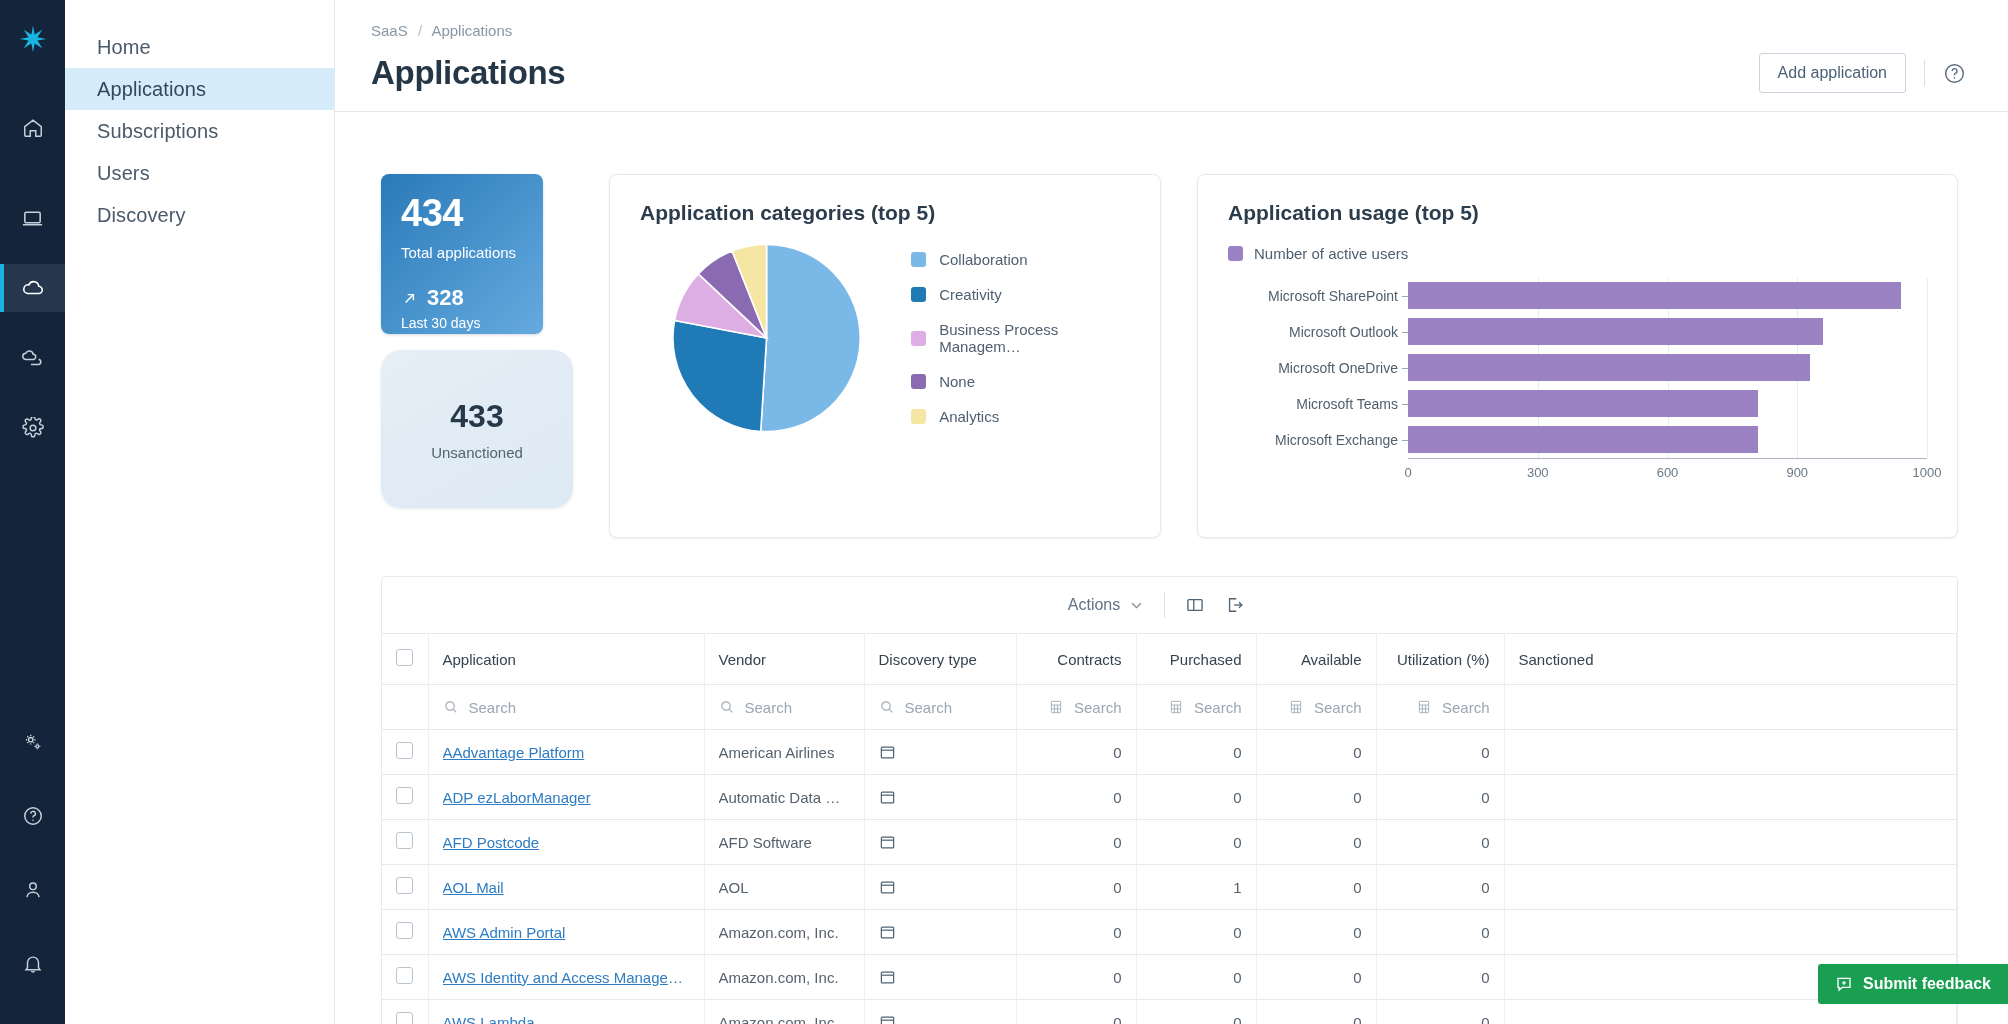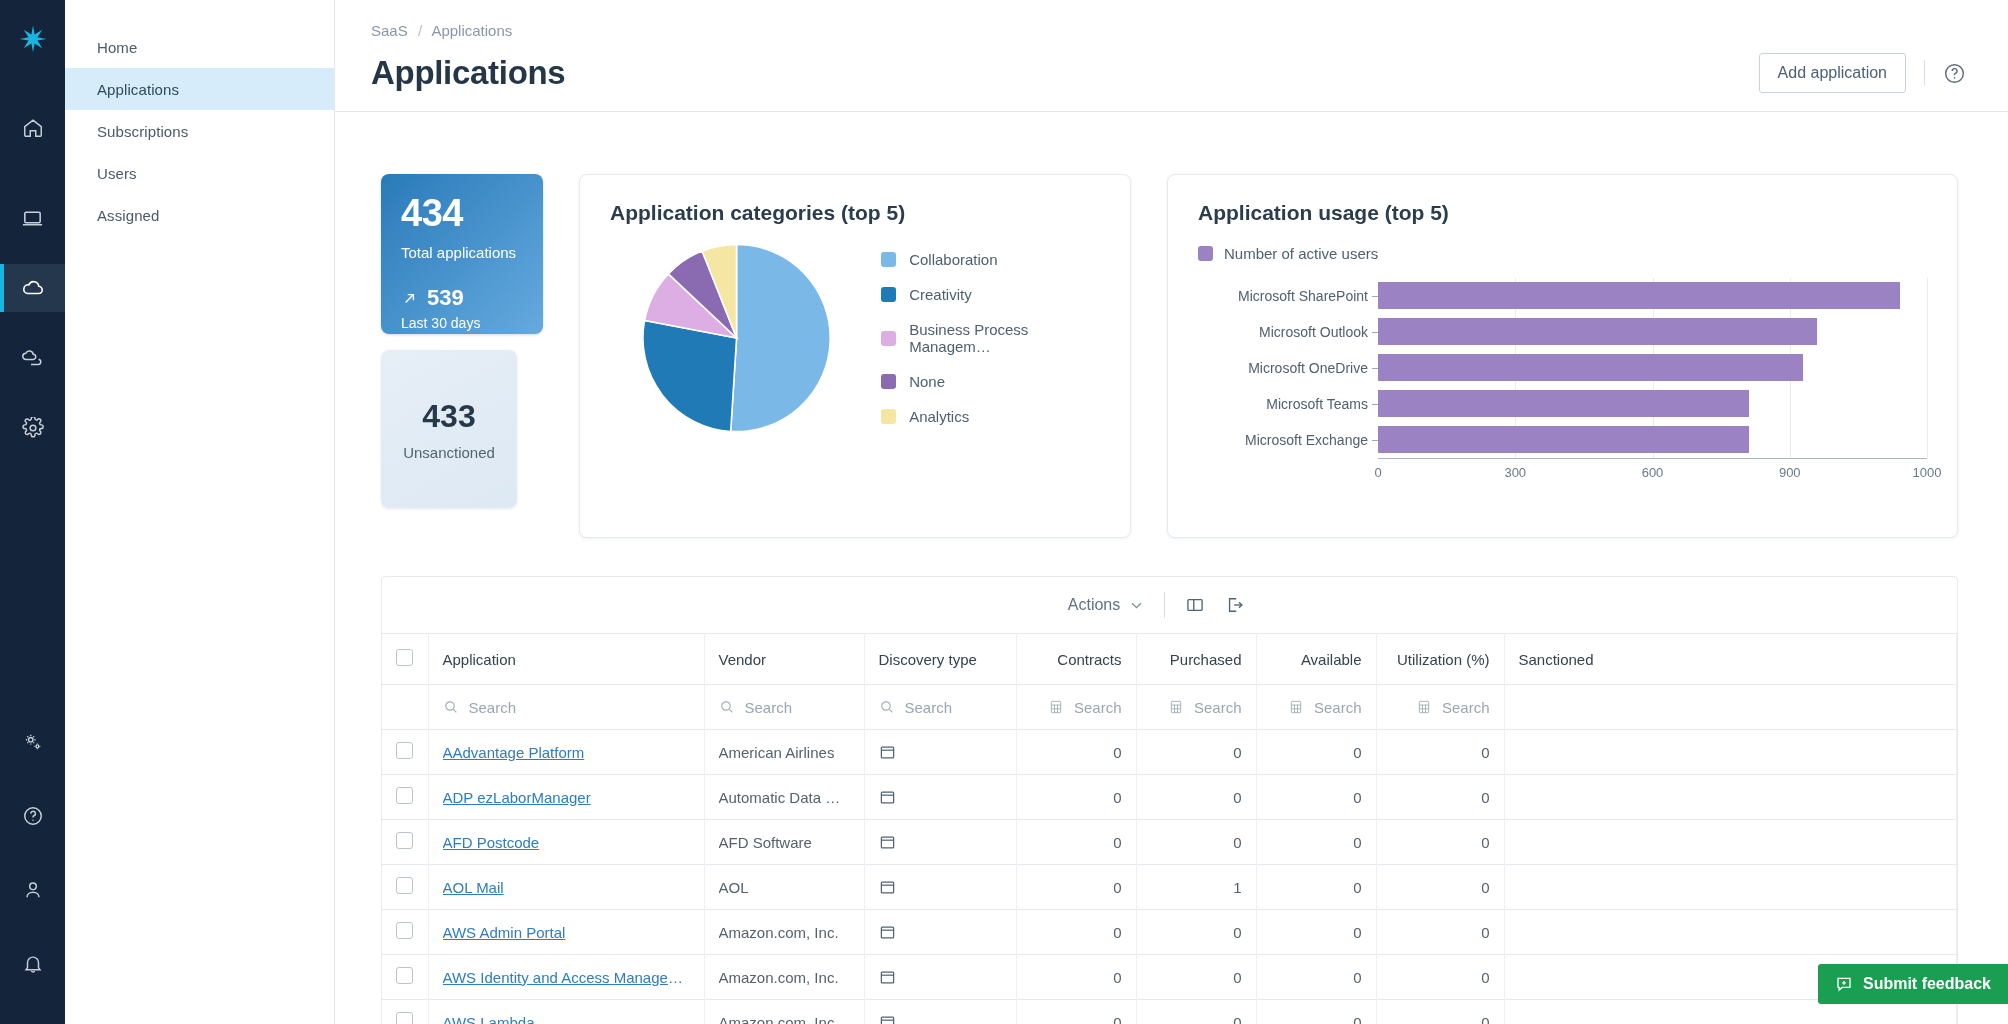--- a/index.html
+++ b/index.html
@@ -32,21 +32,21 @@
   .rail-bottom .rail-icon { margin-bottom: 0px; }
 
   
   .nav {
     width: 270px; flex: 0 0 270px; height: 1024px;
     background: #ffffff; border-right: 1px solid #e3e8ee;
     padding-top: 26px;
   }
   .nav-item {
     height: 42px; display: flex; align-items: center;
-    padding-left: 32px; font-size: 15px; color: #4a5a6a; cursor: pointer;
+    padding-left: 32px; font-size: 20px; color: #4a5a6a; cursor: pointer;
     letter-spacing: .1px;
   }
   .nav-item.active { background: #d6ecfb; color: #31495f; }
 
   
   .main { flex: 1; height: 1024px; display: flex; flex-direction: column; position: relative; overflow: hidden; }
   .page-head { padding: 22px 42px 0 36px; }
   .crumb { font-size: 15px; color: #8a97a6; }
   .crumb .sep { margin: 0 6px; color:#b6c0cb; }
   .title-row { display:flex; align-items:center; justify-content:space-between; margin-top: 14px; padding-bottom: 18px;}
@@ -70,21 +70,21 @@
     width:162px; height:160px; border-radius:8px;
     background: linear-gradient(135deg,#2a7ab9 0%, #65aadf 100%);
     color:#fff; padding: 20px 20px; position:relative;
     box-shadow: 0 1px 3px rgba(20,40,70,.18);
   }
   .tile-blue .big { font-size: 38px; font-weight: 700; line-height: 1; letter-spacing:-.5px;}
   .tile-blue .sub { font-size: 15px; margin-top: 12px; }
   .tile-blue .delta { display:flex; align-items:center; gap:9px; margin-top: 24px; font-size: 22px; font-weight: 700; }
   .tile-blue .delta-label { font-size: 14px; margin-top: 4px; }
   .tile-grey {
-    width:136px; height:158px; border-radius:8px;
+    width:192px; height:158px; border-radius:20px;
     background: linear-gradient(150deg,#e6eef6 0%, #dde9f4 100%);
     display:flex; flex-direction:column; align-items:center; justify-content:center;
     box-shadow: 0 1px 3px rgba(20,40,70,.10);
   }
   .tile-grey .big { font-size: 32px; font-weight:700; color:#26384a; }
   .tile-grey .sub { font-size: 15px; color:#53646f; margin-top: 9px; }
 
   .card {
     background:#fff; border:1px solid #e4eaf0; border-radius:8px;
     box-shadow: 0 1px 3px rgba(20,40,70,.07);
@@ -238,21 +238,21 @@
     <div class="nav-item active">
         <span>Applications</span>
       </div>
     <div class="nav-item">
         <span>Subscriptions</span>
       </div>
     <div class="nav-item">
         <span>Users</span>
       </div>
     <div class="nav-item">
-        <span>Assigned</span>
+        <span>Discovery</span>
       </div>
   </nav>
 
   <div class="main">
 
     <div class="page-head">
       <div class="crumb">
         <span>SaaS</span>
         <span class="sep">/</span>
         <span>Applications</span>
@@ -284,21 +284,21 @@
           <div class="tile-blue">
             <div class="big">434</div>
             <div class="sub">Total applications</div>
             <div class="delta">
               <span>
                 <svg width="17" height="17" viewBox="0 0 24 24" fill="none" stroke="#ffffff" stroke-width="2">
                   <path d="M6.5 17.5 L17.5 6.5"></path>
                     <path d="M9.5 6.5 H17.5 V14.5"></path>
                 </svg>
               </span>
-              <span>539</span>
+              <span>328</span>
             </div>
             <div class="delta-label">Last 30 days</div>
           </div>
           <div class="tile-grey">
             <div class="big">433</div>
             <div class="sub">Unsanctioned</div>
           </div>
         </div>
 
         <div class="card card-pie">

